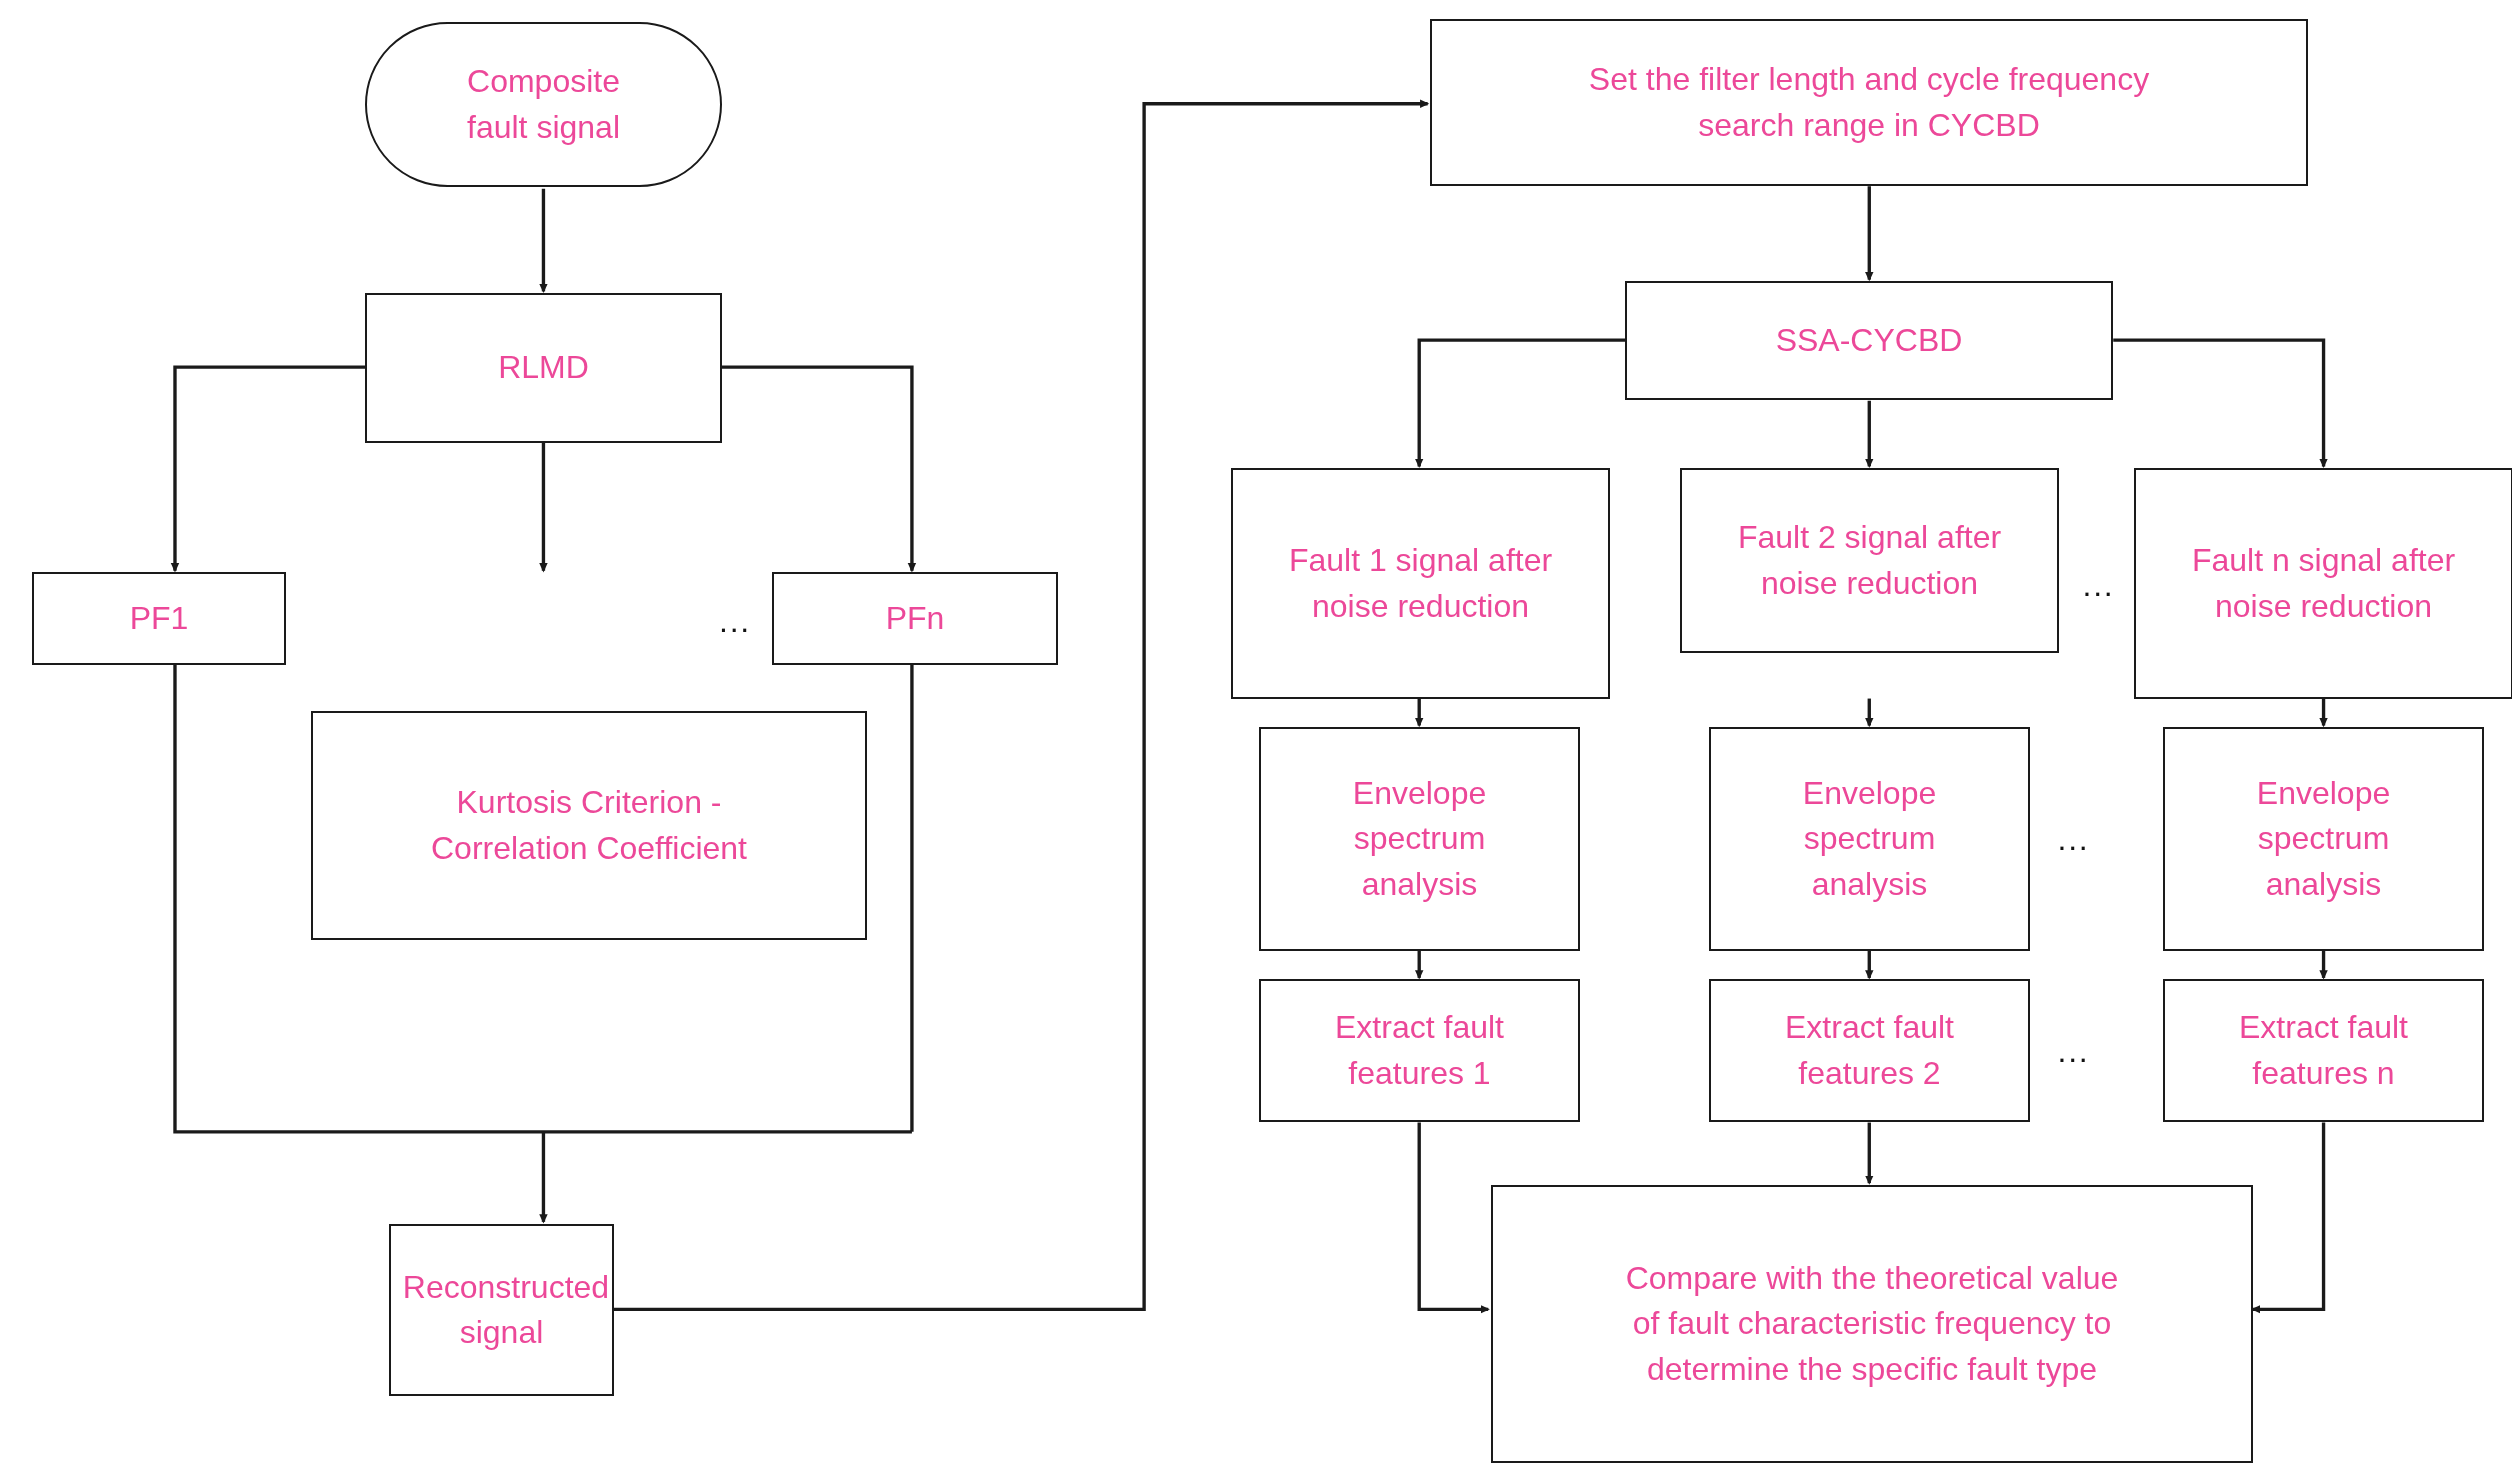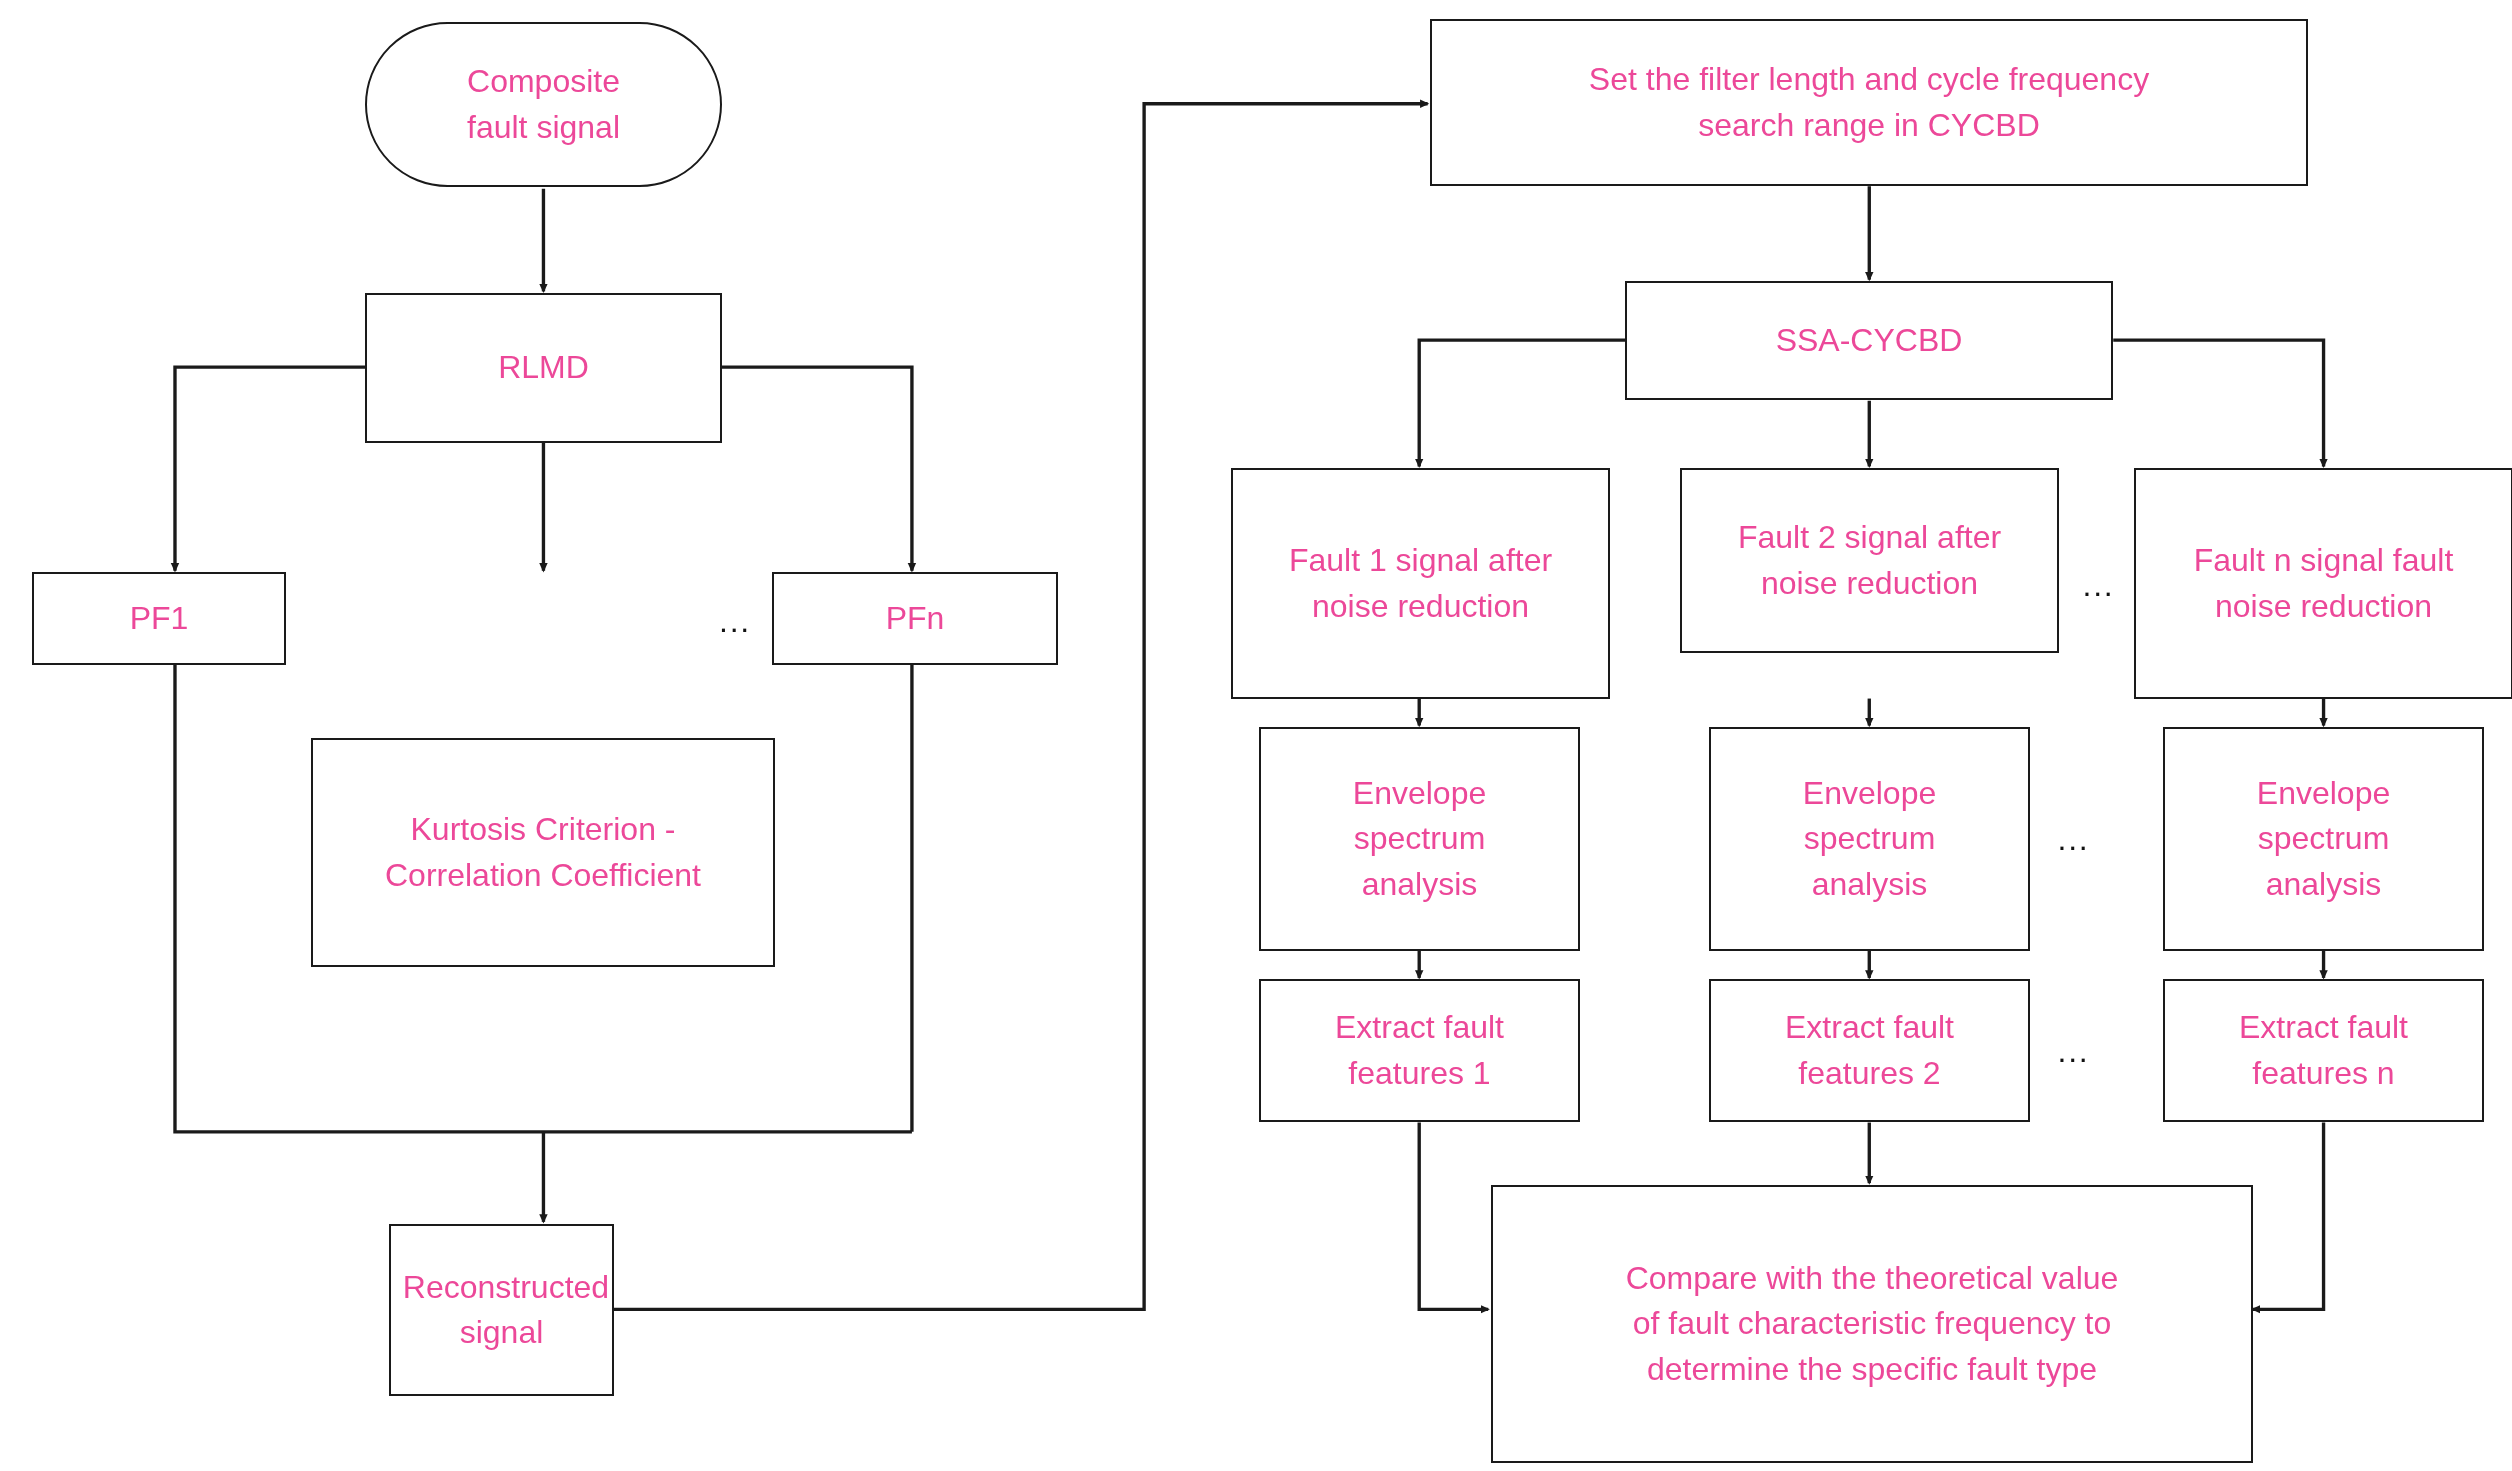--- a/index.html
+++ b/index.html
@@ -114,21 +114,21 @@
     <span class="lbl">PF1</span>
   </div>
 
 
   <div class="ellipsis" style="left:697px; top:604px; width:76px; height:34px;">...</div>
 
   <div class="node" style="left:772px; top:572px; width:286px; height:93px;">
     <span class="lbl">PFn</span>
   </div>
 
-  <div class="node" style="left:311px; top:711px; width:464px; height:229px;margin-top:27px;">
+  <div class="node" style="left:311px; top:711px; width:556px; height:229px;">
     <span class="lbl">Kurtosis Criterion -
 Correlation Coefficient</span>
   </div>
 
   <div class="node" style="left:389px; top:1224px; width:225px; height:172px;">
     <span class="lbl">Reconstructed
 signal</span>
   </div>
 
   <div class="node" style="left:1430px; top:19.4px; width:878px; height:167px;">
@@ -146,21 +146,21 @@
   </div>
 
   <div class="node" style="left:1680px; top:468px; width:379px; height:185px;">
     <span class="lbl">Fault 2 signal after
 noise reduction</span>
   </div>
 
   <div class="ellipsis" style="left:2065px; top:568px; width:67px; height:34px;">...</div>
 
   <div class="node" style="left:2134px; top:468px; width:379px; height:231px;">
-    <span class="lbl">Fault n signal fault
+    <span class="lbl">Fault n signal after
 noise reduction</span>
   </div>
 
   <div class="node" style="left:1259px; top:727px; width:321px; height:224px;">
     <span class="lbl">Envelope
 spectrum
 analysis</span>
   </div>
 
   <div class="node" style="left:1709px; top:727px; width:321px; height:224px;">

